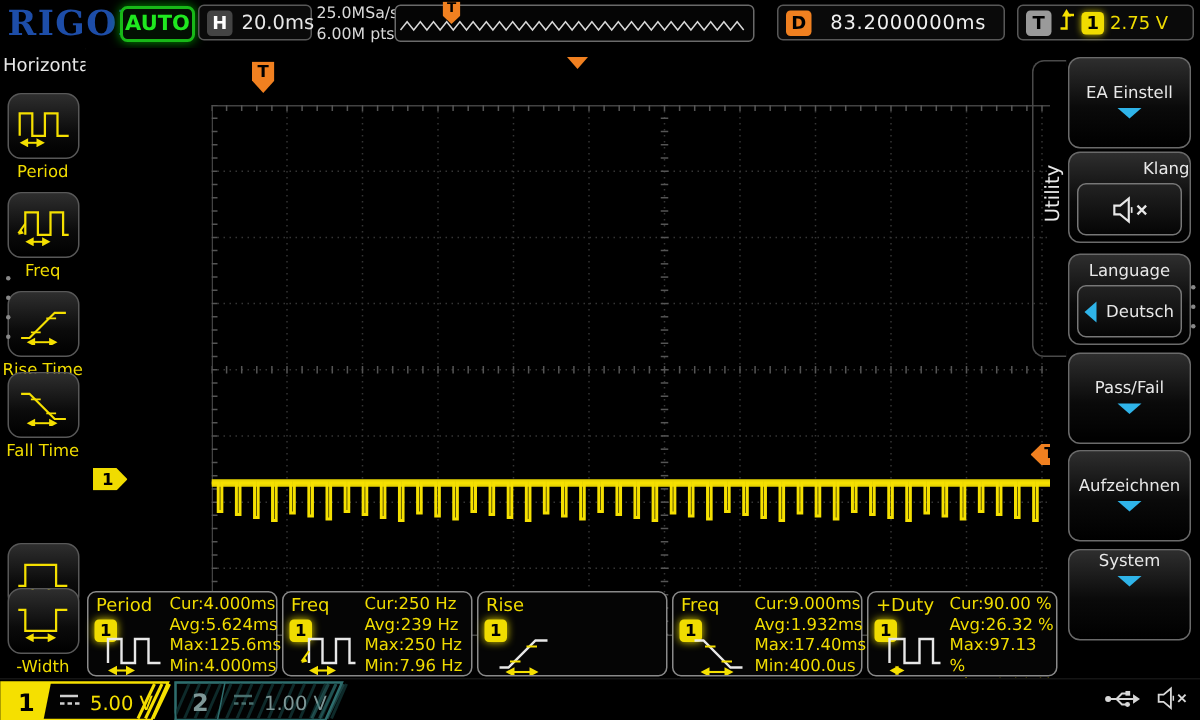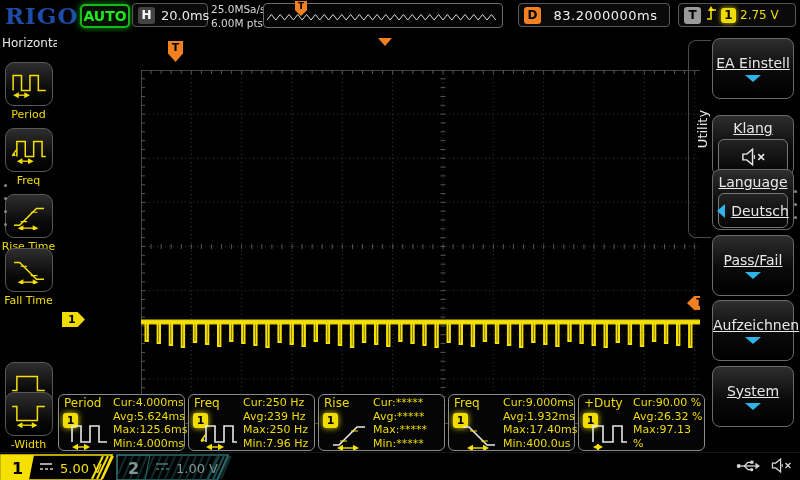--- a/index.html
+++ b/index.html
@@ -62,21 +62,21 @@
              padding-right:3px;box-sizing:border-box;}
 
   
   #right-menu{left:700px;top:32px;width:100px;height:420px;background:#000;}
   #utility-tab-shape{position:absolute;left:-12px;top:8px;width:22px;height:196px;
                      border:1px solid #4a4a4a;border-right:none;border-radius:8px 0 0 8px;}
   #utility-tab{position:absolute;left:-26px;top:88px;width:60px;height:18px;
                transform:rotate(-90deg);color:#e8e8e8;font-size:13px;text-align:center;}
   .rm-btn{position:absolute;left:12px;width:82px;border:1px solid #6a6a6a;border-radius:8px;
           background:linear-gradient(180deg,#2e2e2e 0%,#0a0a0a 55%,#000 100%);
-          box-sizing:border-box;color:#e8e8e8;font-size:14px;text-align:center;text-decoration:underline;}
+          box-sizing:border-box;color:#e8e8e8;font-size:11px;text-align:center;}
   .rm-tri-down{margin:4px auto 0;width:0;height:0;border-left:8px solid transparent;
                border-right:8px solid transparent;border-top:7px solid #2fb4e9;}
   .rm-tri-left{width:0;height:0;border-top:7px solid transparent;border-bottom:7px solid transparent;
                border-right:8px solid #2fb4e9;flex:0 0 auto;}
   .rm-inner{margin:3px 5px 0;height:33px;border:1px solid #777;border-radius:6px;
             background:linear-gradient(180deg,#222,#050505);
             display:flex;align-items:center;justify-content:center;gap:6px;}
 
   
   .meas-cell{position:absolute;top:394px;width:127px;height:57px;border:1px solid #8a8a8a;
@@ -549,21 +549,21 @@
   <div id="trig-flag" class="abs">T</div>
 
   <div id="right-menu" class="abs">
     <div id="utility-tab-shape"></div>
     <div id="utility-tab">Utility</div>
     <div id="right-items">
         <div class="rm-btn" style="top: 6px; height: 61px;">
           <div style="margin-top:16px">EA Einstell</div>
           <div class="rm-tri-down"></div>
         </div>
-        <div class="rm-btn" style="top: 83px; height: 61px;">
+        <div class="rm-btn" style="top: 69px; height: 61px; text-align: right;">
           <div style="margin-top:4px">Klang</div>
           <div class="rm-inner">
             <svg width="26" height="20" viewBox="0 0 27 20">
     <path d="M3,7 h4 l6,-5 v16 l-6,-5 h-4 z" fill="none" stroke="#e8e8e8" stroke-width="1.5"></path>
     <path d="M15,8 v4" stroke="#e8e8e8" stroke-width="1.2"></path>
               <path d="M19,7 l6,6 M25,7 l-6,6" stroke="#e8e8e8" stroke-width="1.6"></path>
             </svg>
           </div>
         </div>
         <div class="rm-btn" style="top: 137px; height: 61px;">
@@ -575,21 +575,21 @@
         </div>
         <div class="rm-btn" style="top: 202.5px; height: 61px;">
           <div style="margin-top:16px">Pass/Fail</div>
           <div class="rm-tri-down"></div>
         </div>
         <div class="rm-btn" style="top: 268px; height: 61px;">
           <div style="margin-top:16px">Aufzeichnen</div>
           <div class="rm-tri-down"></div>
         </div>
         <div class="rm-btn" style="top: 333.5px; height: 61px;">
-          <div style="margin-top:16px">System</div>
+          <div style="">System</div>
           <div class="rm-tri-down"></div>
         </div>
       </div>
     <div id="right-dots">
         <div class="dot" style="left: 94px; top: 158px;"></div>
         <div class="dot" style="left: 94px; top: 171px;"></div>
         <div class="dot" style="left: 94px; top: 184px;"></div>
       </div>
   </div>
 
@@ -631,26 +631,20 @@
       <div class="meas-cell abs" style="left: 318px;">
         <div class="meas-name">Rise</div>
         <div class="meas-ch">1</div>
         <div class="meas-icon"><svg width="42" height="30" viewBox="0 0 40 30">
             <path d="M4,25 H10 L28,7 H36" stroke="#e8e8e8" fill="none" stroke-width="1.6"></path>
             <path d="M11,21 h7 M22,11 h7" stroke="#f5e000" stroke-width="1.2"></path>
             <path d="M12,28 H26" stroke="#f5e000" stroke-width="1.4" fill="none"></path>
             <path d="M8,28 l6,-3.2 v6.4 z" fill="#f5e000"></path>
             <path d="M30,28 l-6,-3.2 v6.4 z" fill="#f5e000"></path>
           </svg></div>
-        <div class="meas-stats">
-          <div><span class="sl">Cur</span><span>*****</span></div>
-          <div><span class="sl">Avg</span><span>*****</span></div>
-          <div><span class="sl">Max</span><span>*****</span></div>
-          <div><span class="sl">Min</span><span>*****</span></div>
-        </div>
       </div>
       <div class="meas-cell abs" style="left: 448px;">
         <div class="meas-name">Freq</div>
         <div class="meas-ch">1</div>
         <div class="meas-icon"><svg width="42" height="30" viewBox="0 0 40 30">
             <path d="M4,7 H10 L28,25 H36" stroke="#e8e8e8" fill="none" stroke-width="1.6"></path>
             <path d="M11,11 h7 M22,21 h7" stroke="#f5e000" stroke-width="1.2"></path>
             <path d="M12,28 H26" stroke="#f5e000" stroke-width="1.4" fill="none"></path>
             <path d="M8,28 l6,-3.2 v6.4 z" fill="#f5e000"></path>
             <path d="M30,28 l-6,-3.2 v6.4 z" fill="#f5e000"></path>

